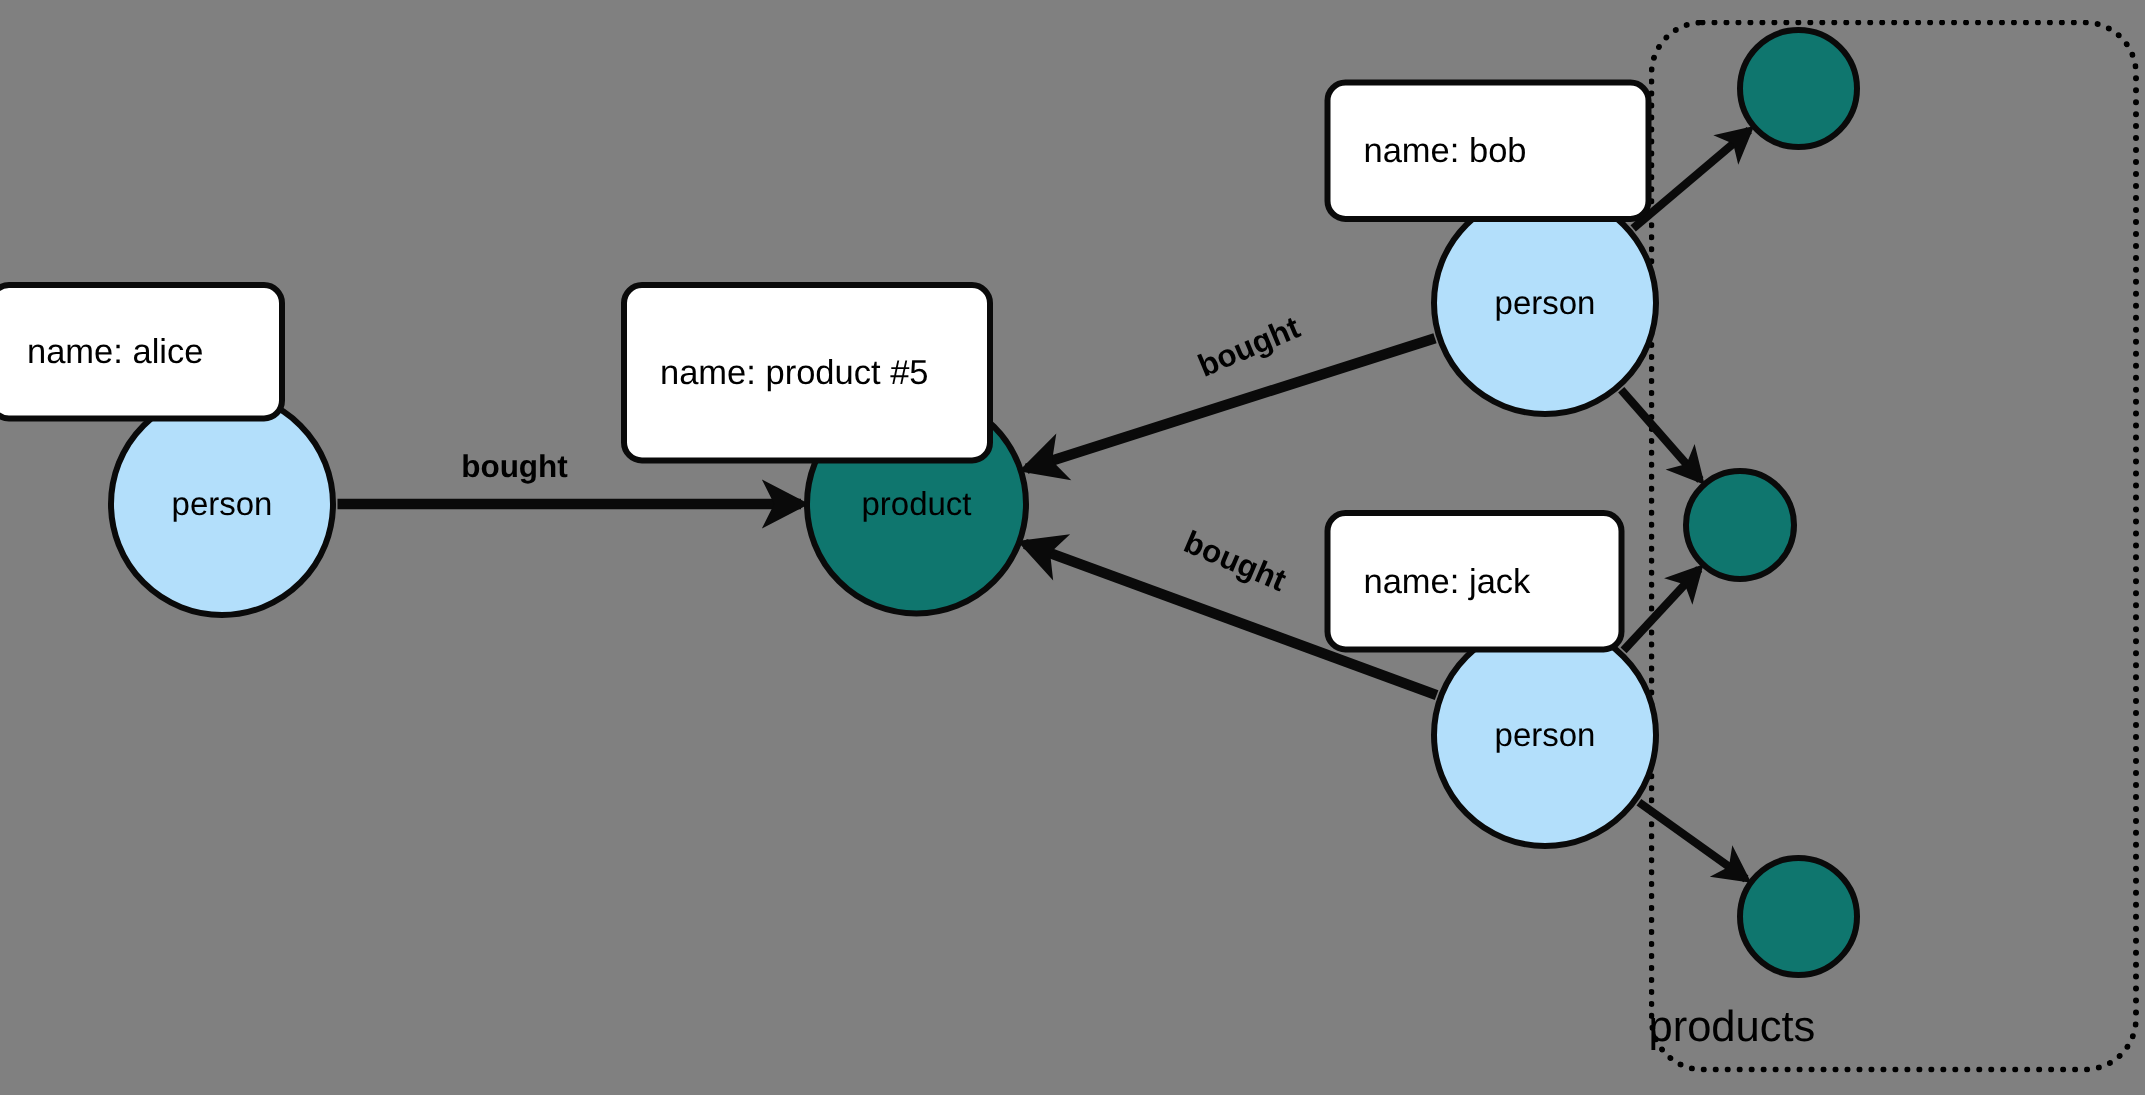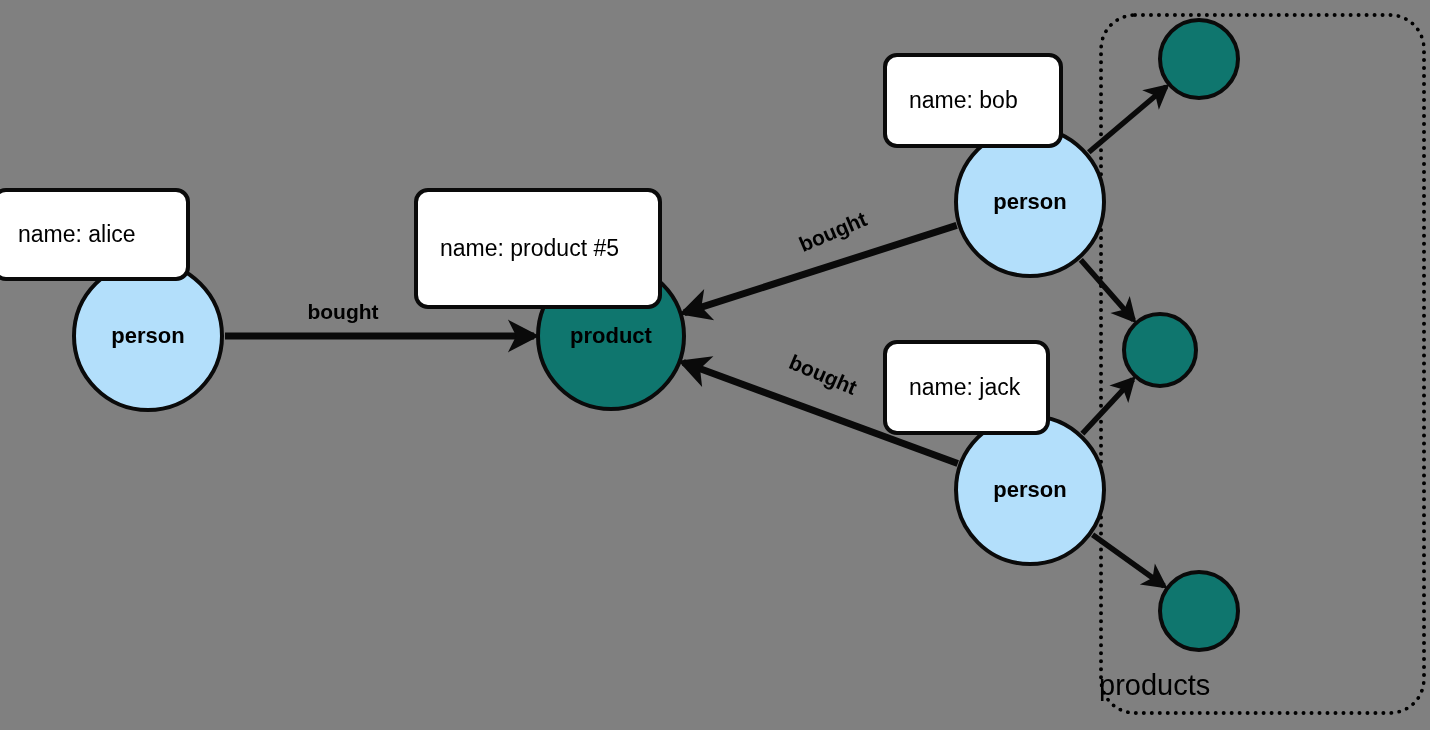--- a/index.html
+++ b/index.html
@@ -31,21 +31,20 @@
   
   .node{
     position:absolute;
     border-radius:50%;
     border:4px solid #0a0a0a;
     box-sizing:border-box;
     display:flex;
     align-items:center;
     justify-content:center;
     color:#000;
-    font-weight:bold;
   }
   .node.person{background:#b3dffb;}
   .node.product{background:#0f766e;}
   .node-label{font-size:22px;line-height:1;white-space:nowrap;}
 
   
   .propbox{
     position:absolute;
     background:#ffffff;
     border:4px solid #0a0a0a;
@@ -111,24 +110,24 @@
       <div class="node product small" style="left: 1122px; top: 312px; width: 76px; height: 76px;"></div>
       <div class="node product small" style="left: 1158px; top: 570px; width: 82px; height: 82px;"></div>
     </div>
   <div id="propboxes">
       <div class="propbox" style="left: -8px; top: 188px; width: 198px; height: 93px;">
         <span class="propbox-text">name: alice</span>
       </div>
       <div class="propbox" style="left: 414px; top: 188px; width: 248px; height: 121px;">
         <span class="propbox-text">name: product #5</span>
       </div>
-      <div class="propbox" style="left: 883px; top: 53px; width: 180px; height: 95px;">
+      <div class="propbox" style="left: 883px; top: 53px; width: 218px; height: 95px;">
         <span class="propbox-text">name: bob</span>
       </div>
-      <div class="propbox" style="left: 883px; top: 340px; width: 167px; height: 95px; align-items: center;">
+      <div class="propbox" style="left: 883px; top: 340px; width: 200px; height: 95px; align-items: center;">
         <span class="propbox-text">name: jack</span>
       </div>
     </div>
   <div id="edgelabels">
       <div class="edge-label" style="left: 343px; top: 312px; transform: translate(-50%, -50%) rotate(0deg);">bought</div>
       <div class="edge-label" style="left: 833px; top: 232px; transform: translate(-50%, -50%) rotate(-23deg);">bought</div>
       <div class="edge-label" style="left: 823px; top: 375px; transform: translate(-50%, -50%) rotate(23deg);">bought</div>
     </div>
 
 </div>

